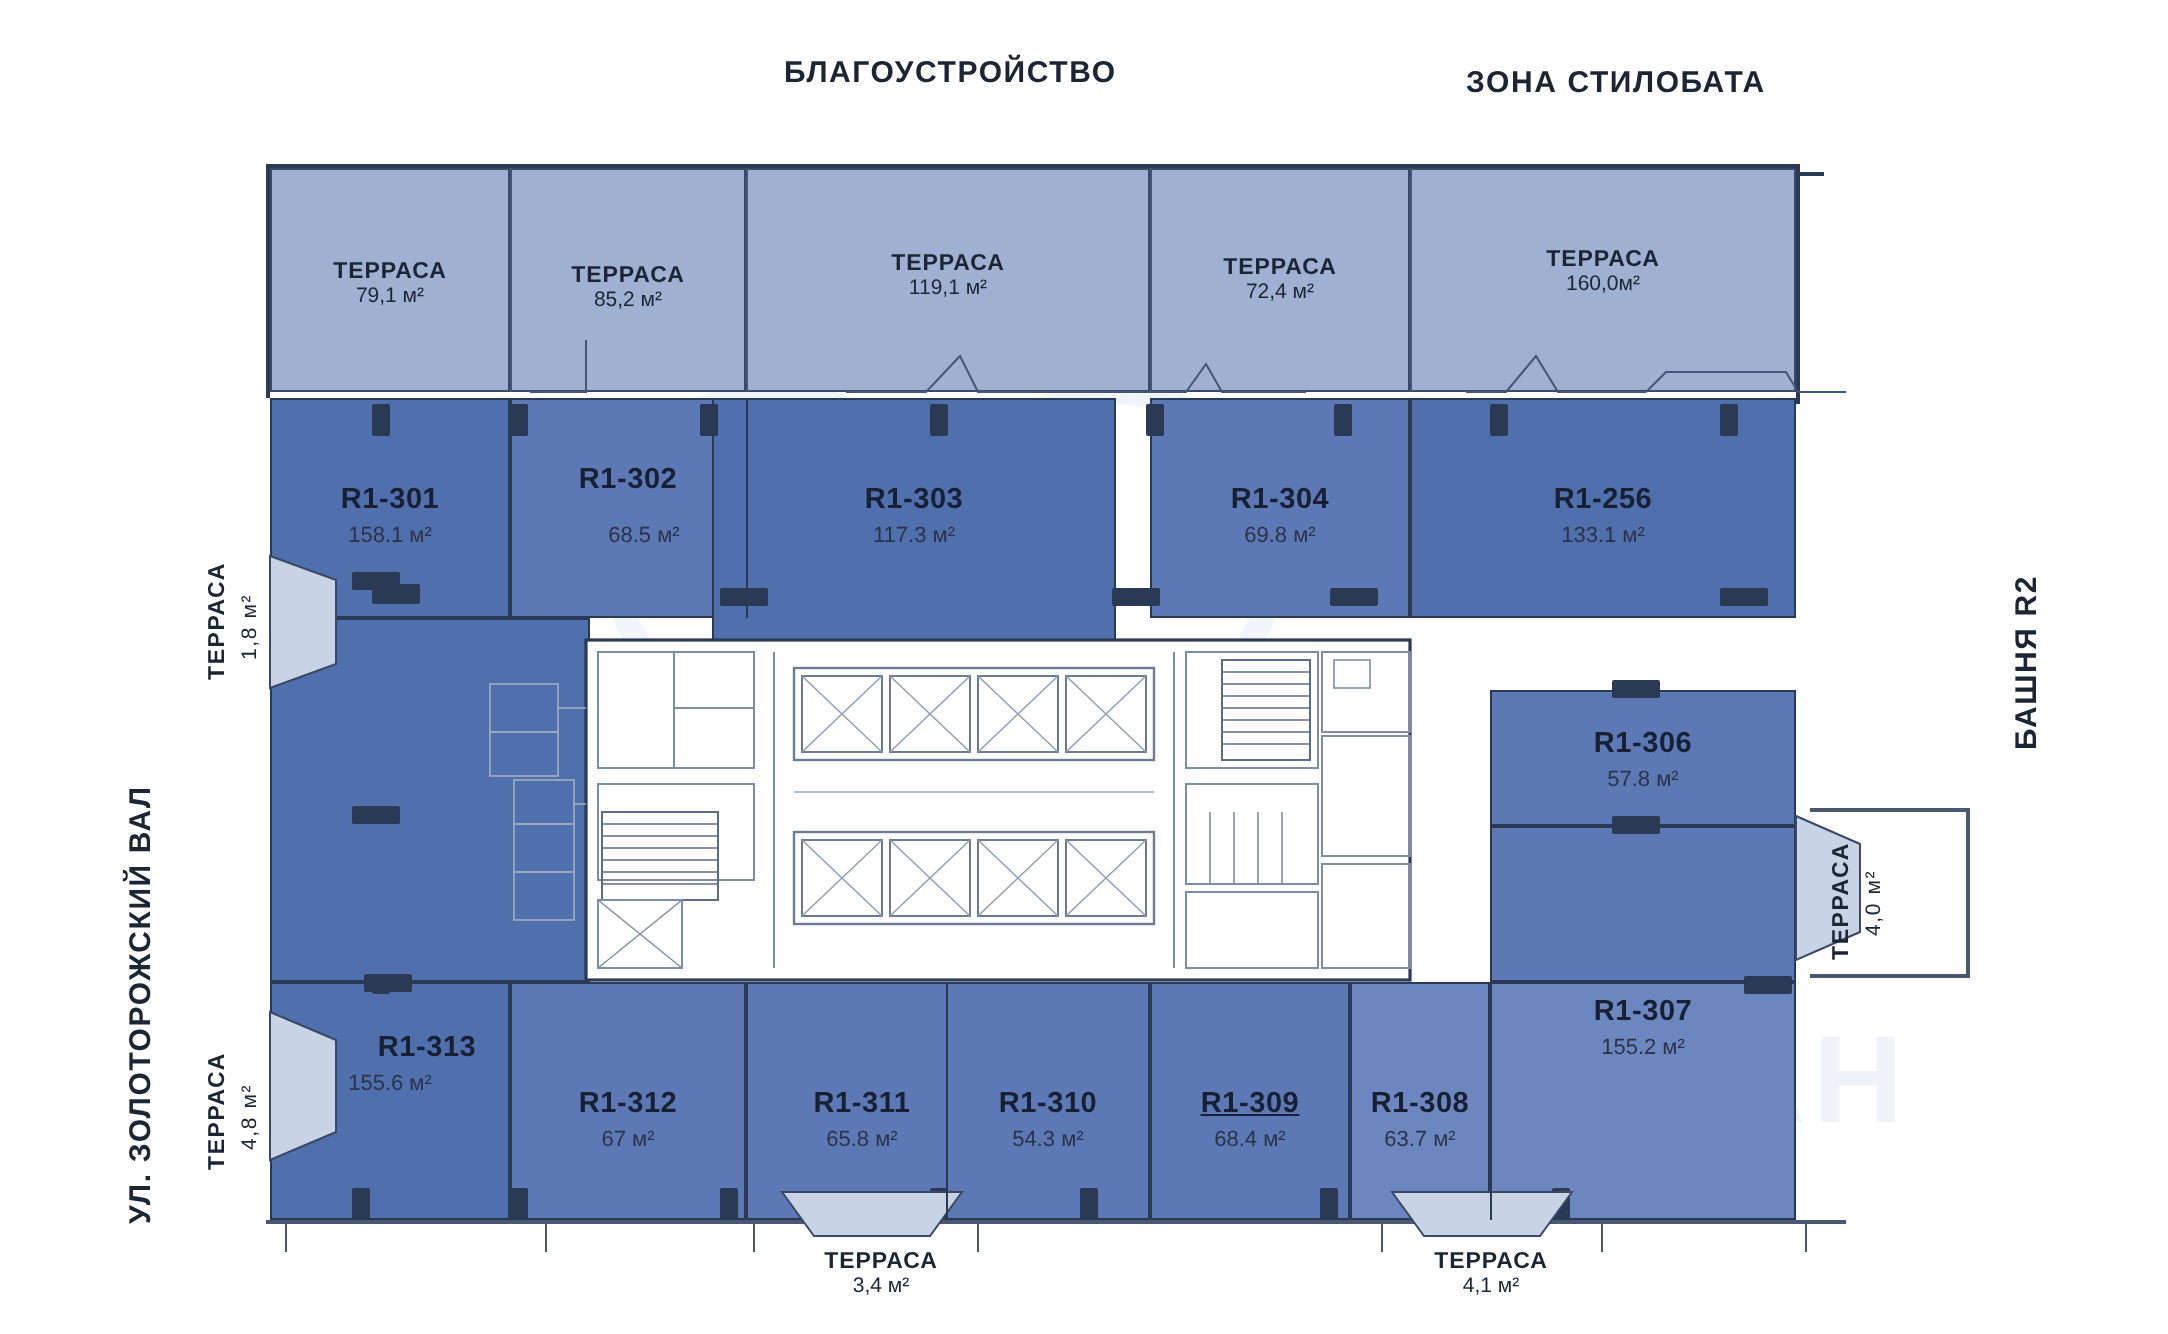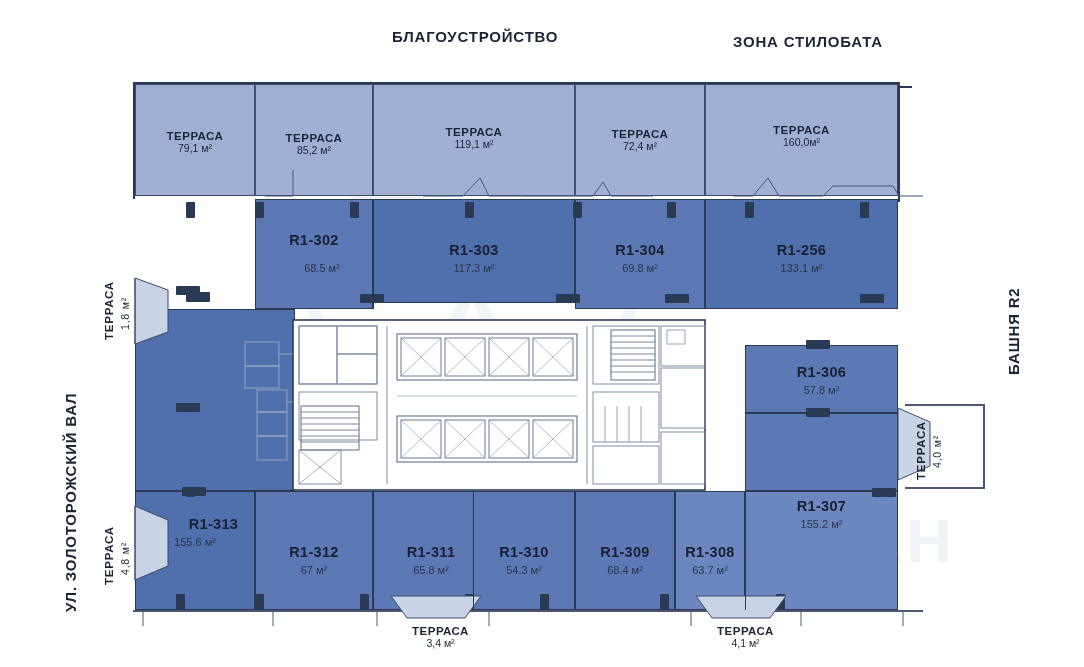--- a/index.html
+++ b/index.html
@@ -106,25 +106,29 @@
   </div>
   <div class="terr-label" style="left:575px;top:128px;width:130px;">
     <span class="t">ТЕРРАСА</span>
     <span class="a">72,4 м²</span>
   </div>
   <div class="terr-label" style="left:705px;top:124px;width:193px;">
     <span class="t">ТЕРРАСА</span>
     <span class="a">160,0м²</span>
   </div>
 
+  <div class="room officeB" style="left:135px;top:199px;width:120px;height:110px;">
+    <span class="code" style="top:42px;">R1-301</span>
+    <span class="area" style="top:62px;">158.1 м²</span>
+  </div>
   <div class="room officeA" style="left:255px;top:199px;width:118px;height:110px;">
     <span class="code" style="top:32px;">R1-302</span>
     <span class="area" style="top:62px;margin-left:16px;">68.5 м²</span>
   </div>
-  <div class="room officeB" style="left:373px;top:199px;width:202px;height:104px;">
+  <div class="room officeB" style="left:356px;top:199px;width:202px;height:136px;">
     <span class="code" style="top:42px;">R1-303</span>
     <span class="area" style="top:62px;">117.3 м²</span>
   </div>
   <div class="room officeA" style="left:575px;top:199px;width:130px;height:110px;">
     <span class="code" style="top:42px;">R1-304</span>
     <span class="area" style="top:62px;">69.8 м²</span>
   </div>
   <div class="room officeB" style="left:705px;top:199px;width:193px;height:110px;">
     <span class="code" style="top:42px;">R1-256</span>
     <span class="area" style="top:62px;">133.1 м²</span>
@@ -153,21 +157,21 @@
   </div>
   <div class="room officeA" style="left:373px;top:491px;width:116px;height:119px;">
     <span class="code" style="top:52px;">R1-311</span>
     <span class="area" style="top:72px;">65.8 м²</span>
   </div>
   <div class="room officeA" style="left:473px;top:491px;width:102px;height:119px;">
     <span class="code" style="top:52px;">R1-310</span>
     <span class="area" style="top:72px;">54.3 м²</span>
   </div>
   <div class="room officeA" style="left:575px;top:491px;width:100px;height:119px;">
-    <span class="code" style="top:52px;">R1-309</span>
+    <span class="code" style="top:52px;text-decoration:underline;">R1-309</span>
     <span class="area" style="top:72px;">68.4 м²</span>
   </div>
   <div class="room officeC" style="left:675px;top:491px;width:70px;height:119px;">
     <span class="code" style="top:52px;">R1-308</span>
     <span class="area" style="top:72px;">63.7 м²</span>
   </div>
 
   <div class="core" style="left:293px;top:320px;width:412px;height:170px;"></div>
 
   <svg class="abs" style="left:237px;top:316px;" width="500" height="185">

